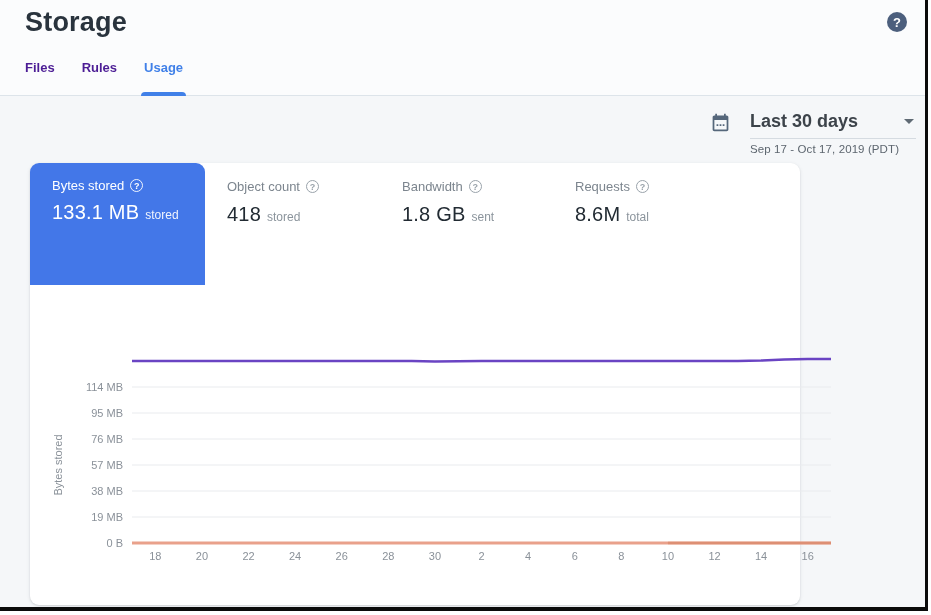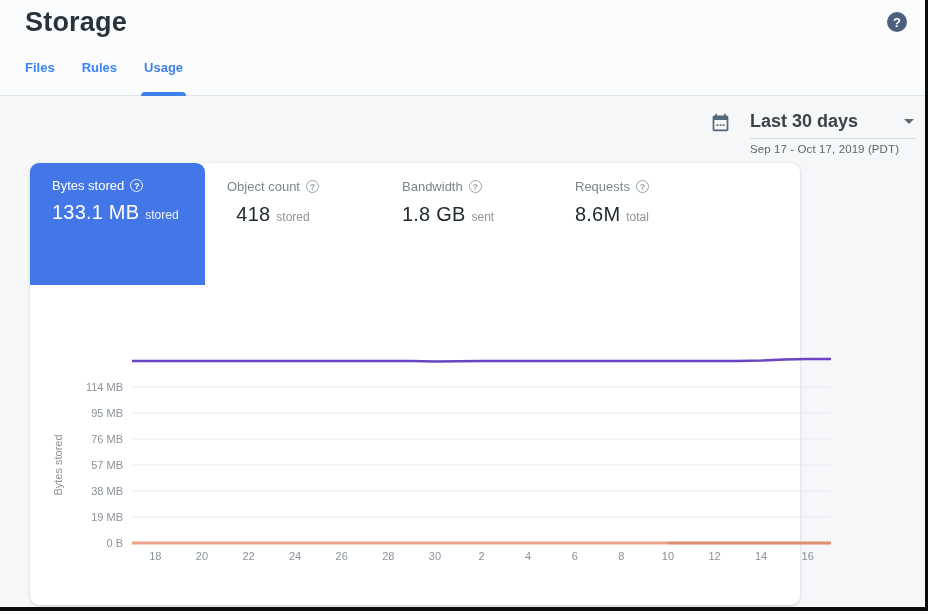--- a/index.html
+++ b/index.html
@@ -15,21 +15,21 @@
   
   .header { position:absolute; left:0; top:0; width:928px; height:96px;
             background:#fbfcfd; border-bottom:1px solid #dde4ea; }
   .page-title { position:absolute; left:25px; top:7px; font-size:27px; font-weight:700;
                 color:#29333d; letter-spacing:.2px; }
   .help-btn { position:absolute; right:21px; top:12px; width:20px; height:20px;
               border-radius:50%; background:#4c5f7d; color:#fff; font-size:13px;
               font-weight:700; display:flex; align-items:center; justify-content:center;
               cursor:pointer; }
   .tabs { position:absolute; left:25px; top:58px; height:38px; display:flex; gap:27px; }
-  .tab { position:relative; font-size:13px; font-weight:700; color:#3b82f6;
+  .tab { position:relative; font-size:13px; font-weight:700; color:#4c1d95;
          padding:2px 0 0 0; cursor:pointer; height:100%; }
   .tab.active { color:#4080e8; }
   .tab.active .tab-underline { position:absolute; left:-3px; right:-3px; bottom:0;
          height:4px; background:#4080e8; border-radius:4px 4px 0 0; }
 
   
   .date-picker { position:absolute; left:706px; top:108px; width:210px; cursor:pointer; }
   .cal-icon { position:absolute; left:4px; top:4px; width:21px; height:21px; }
   .dp-text { position:absolute; left:44px; top:0; width:166px; }
   .dp-row1 { display:flex; align-items:center; justify-content:space-between;
@@ -55,21 +55,21 @@
   .m-value { font-size:20px; letter-spacing:.2px; }
   .m-unit { font-size:12px; }
 
   .qmark { width:13px; height:13px; border-radius:50%; font-size:9px; font-weight:700;
            display:inline-flex; align-items:center; justify-content:center; flex:none; }
   .qmark.light { border:1px solid rgba(255,255,255,.9); color:#fff; }
   .qmark.gray  { border:1px solid #9aa3ab; color:#9aa3ab; }
 
   .metric { position:absolute; top:16px; cursor:pointer; }
   .metric .m-label { color:#7c858e; }
-  .metric .m-value-row { margin-top:9px;justify-content:center; }
+  .metric .m-value-row { margin-top:9px; }
   .metric .m-value { color:#222b33; }
   .metric .m-unit { color:#8b949c; }
   .metric.col-1 { left:197px; }
   .metric.col-2 { left:372px; }
   .metric.col-3 { left:545px; }
 
   #chart-svg { position:absolute; left:0; top:0; pointer-events:none; }
   svg text { font-family:"Liberation Sans", sans-serif; }
 </style>
 </head>

